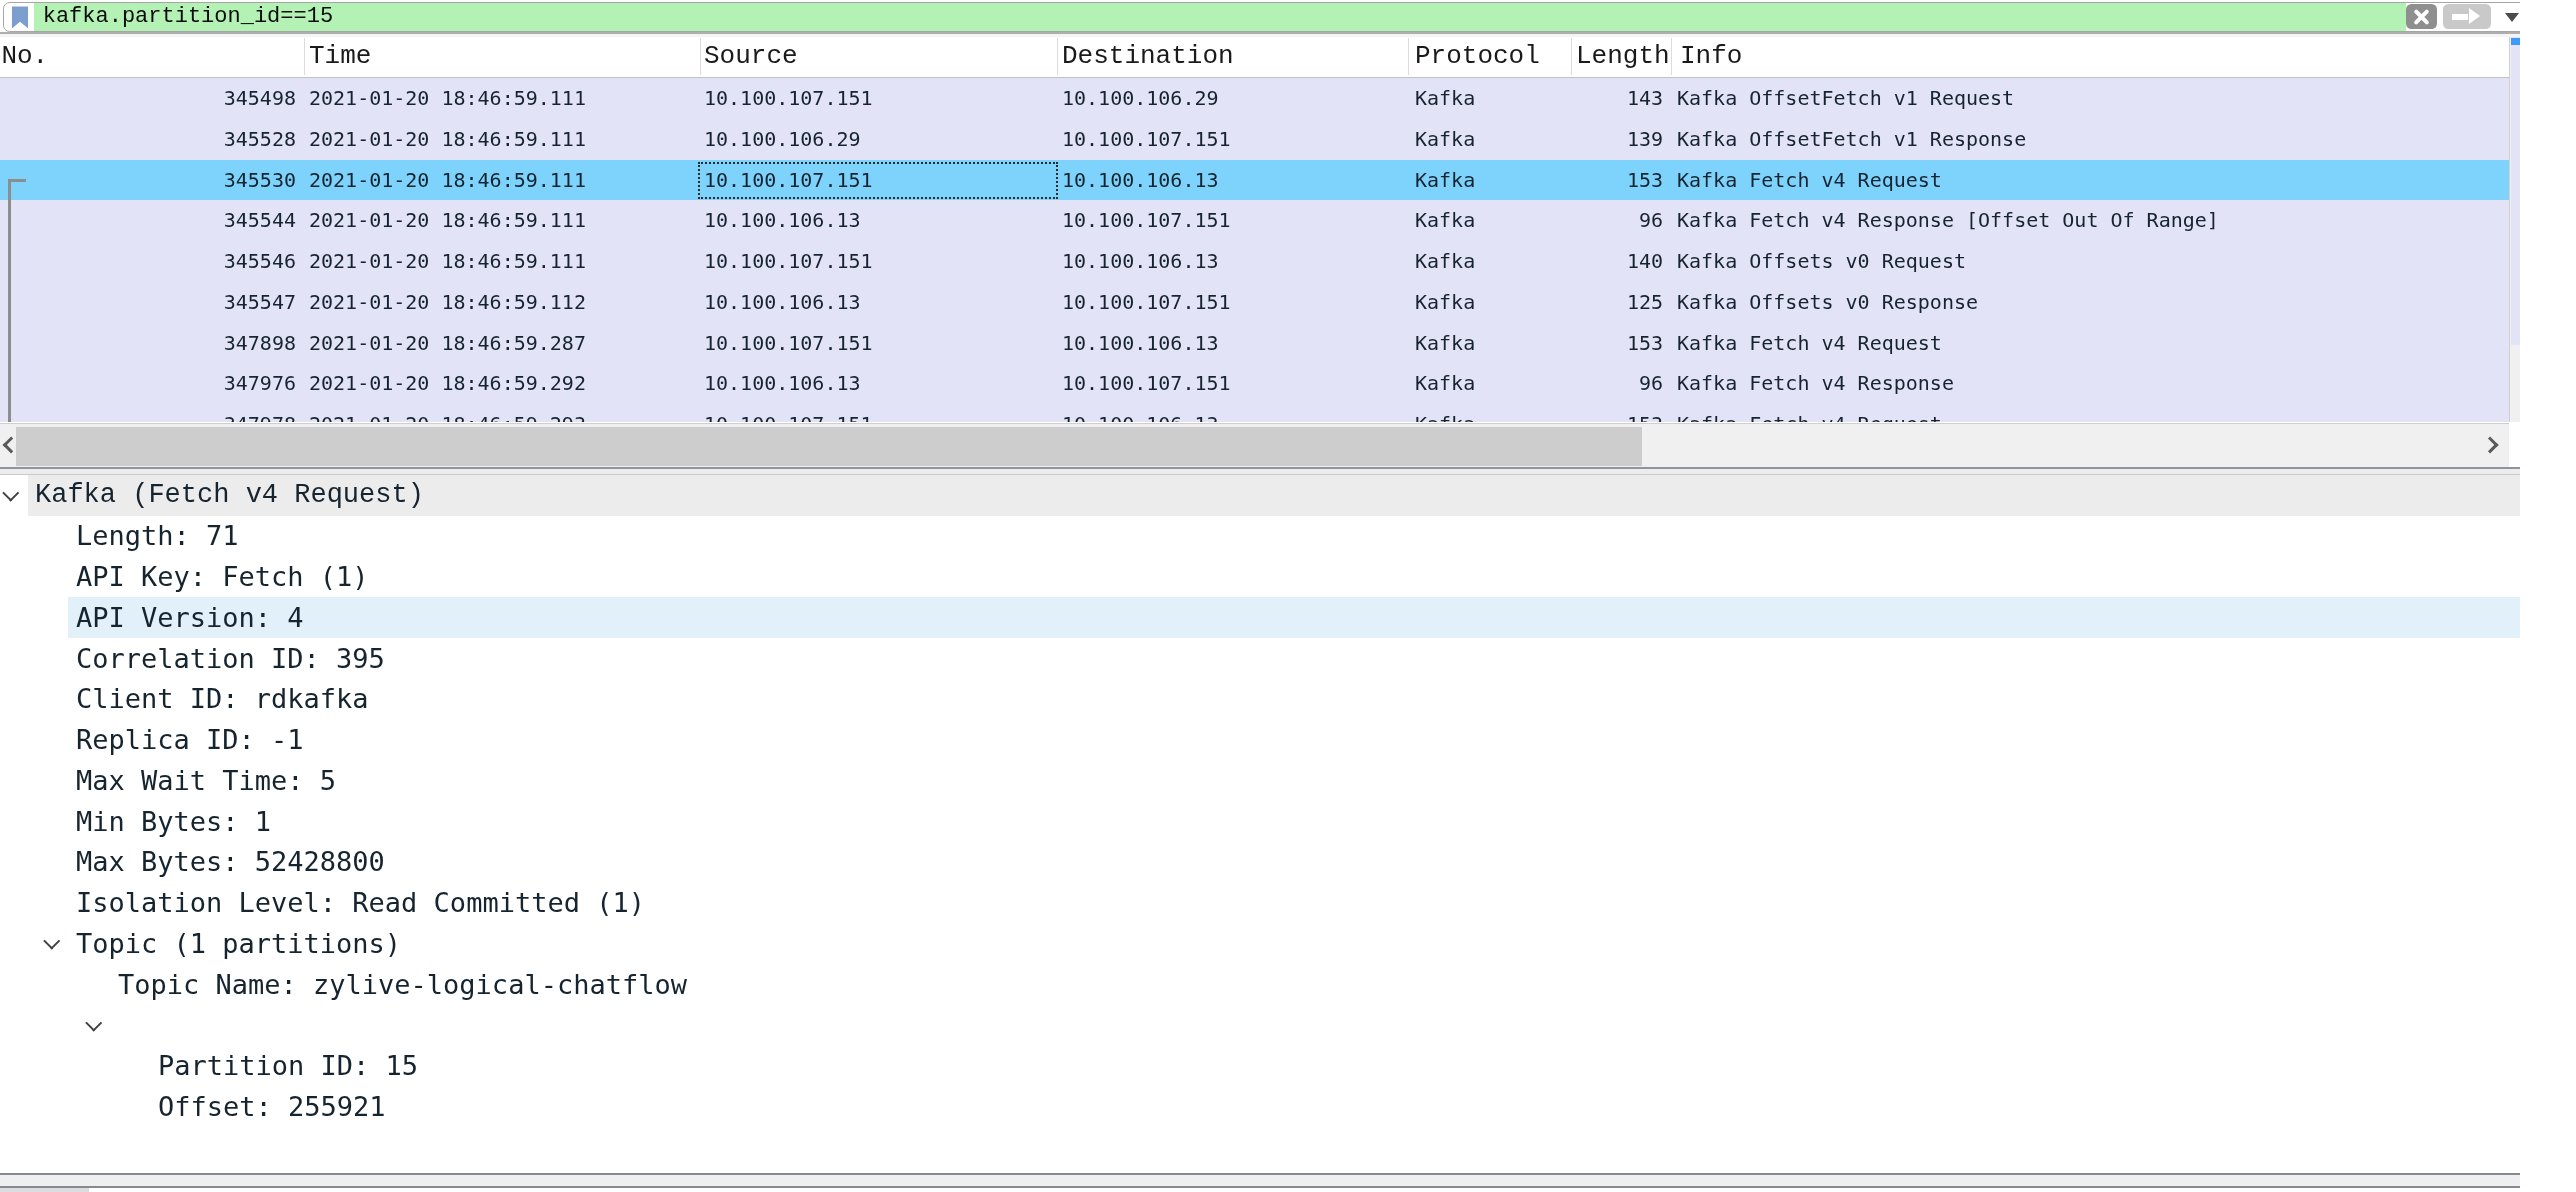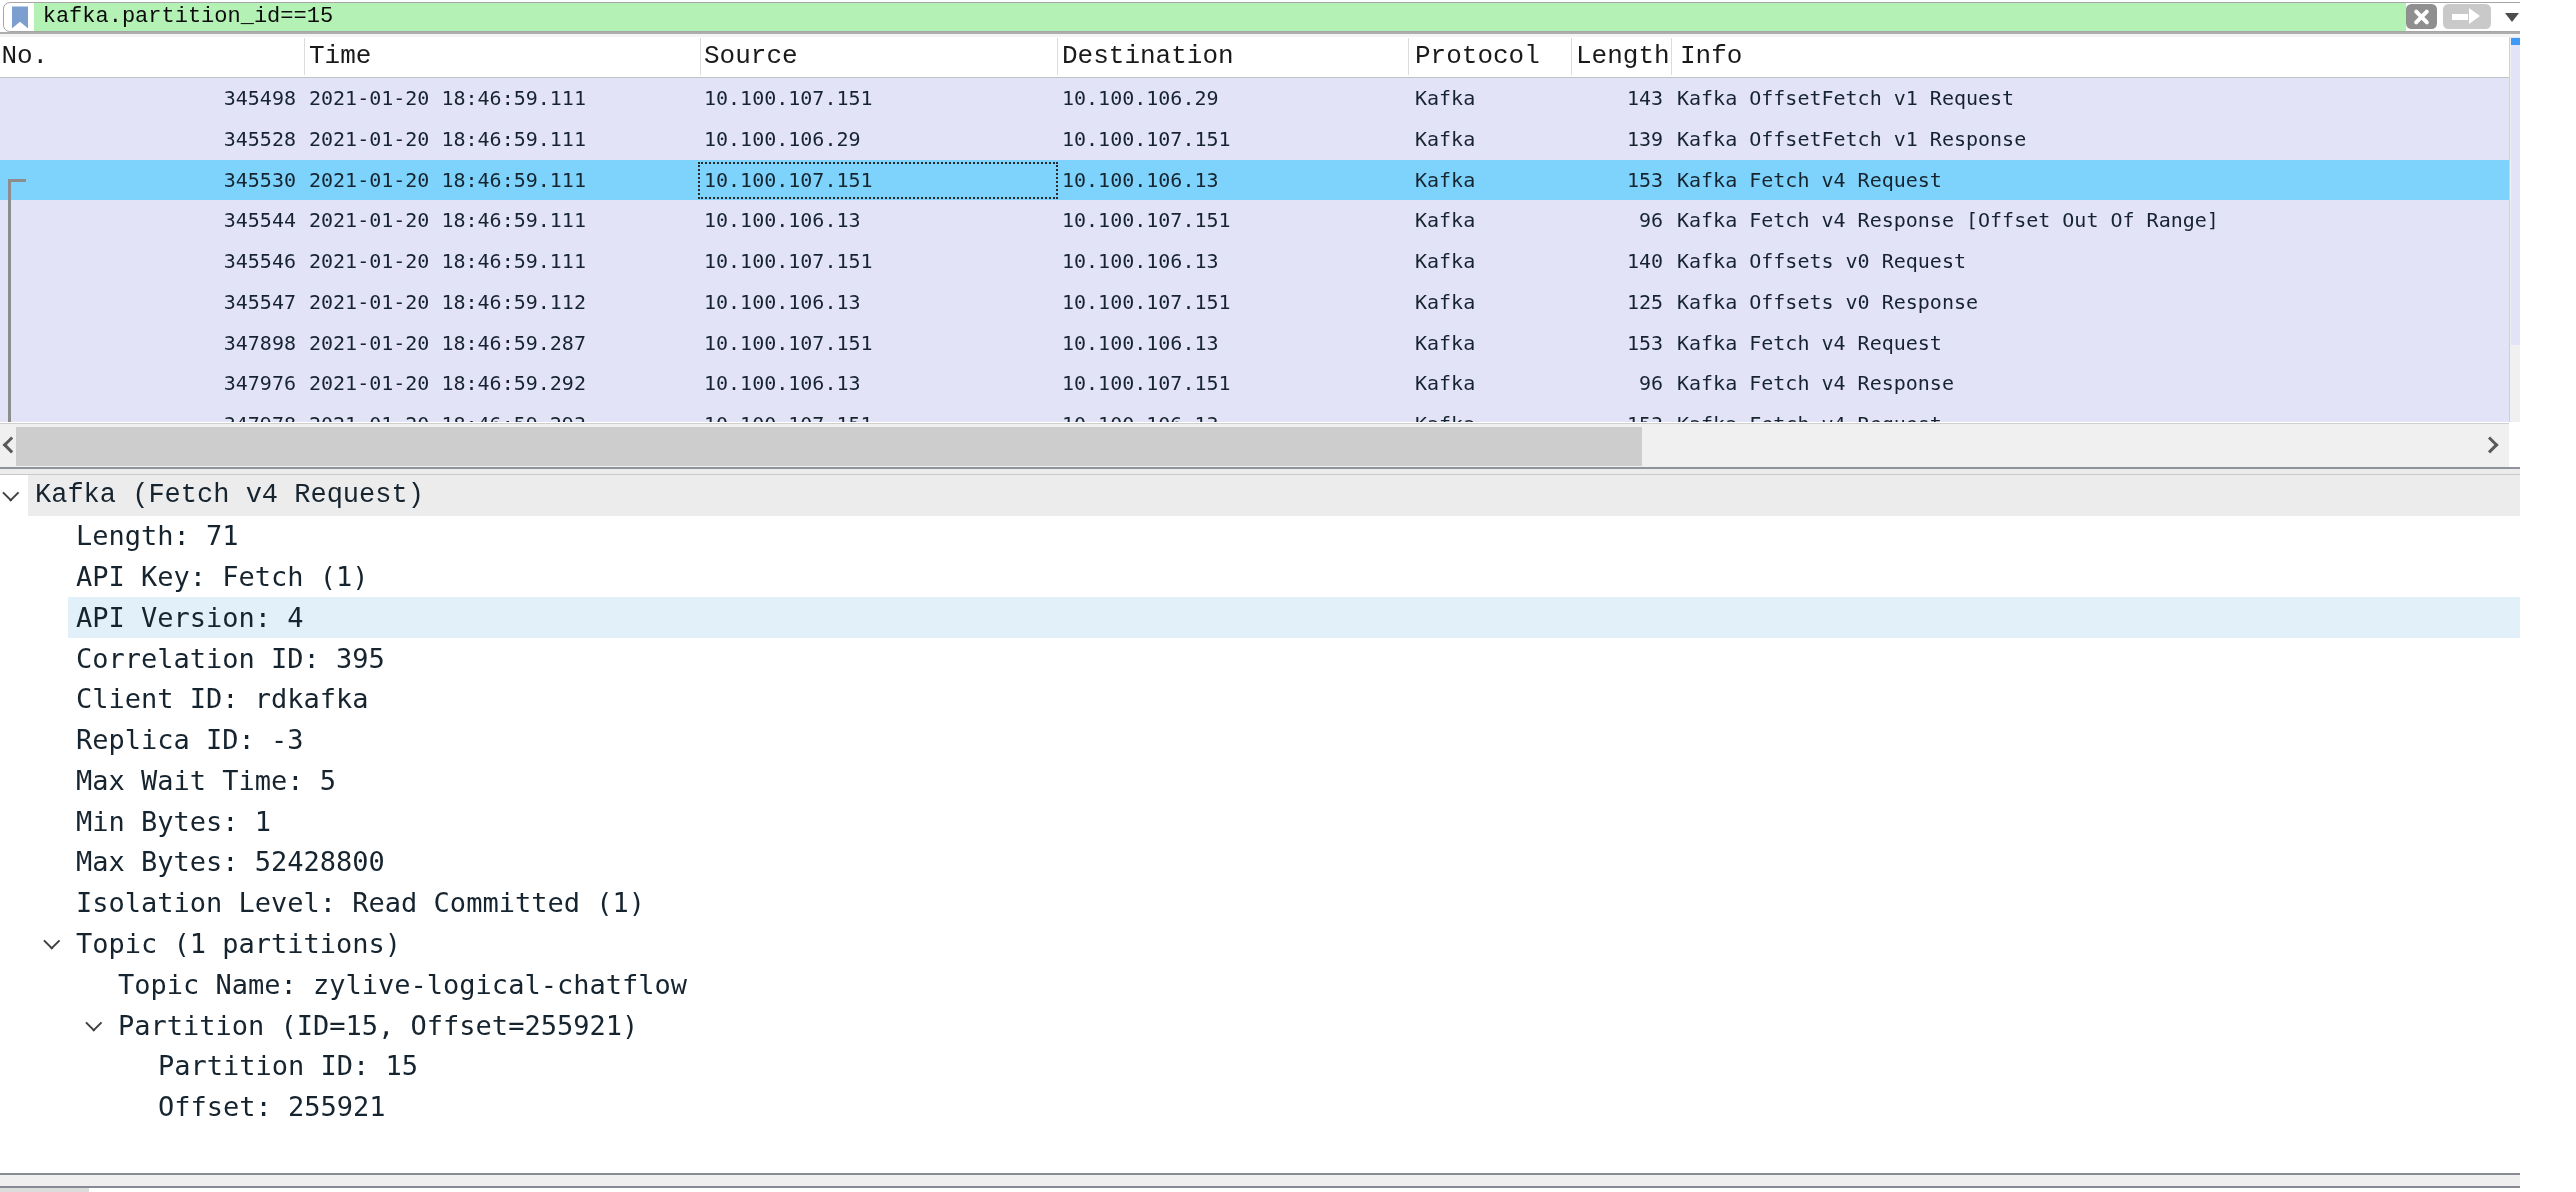--- a/index.html
+++ b/index.html
@@ -242,21 +242,21 @@
         <div class="hl-blue"></div>
         <div class="txt" style="left: 76px;">API Version: 4</div>
       </div>
       <div class="dline" style="top: 162px;">
         <div class="txt" style="left: 76px;">Correlation ID: 395</div>
       </div>
       <div class="dline" style="top: 202px;">
         <div class="txt" style="left: 76px;">Client ID: rdkafka</div>
       </div>
       <div class="dline" style="top: 243px;">
-        <div class="txt" style="left: 76px;">Replica ID: -3</div>
+        <div class="txt" style="left: 76px;">Replica ID: -1</div>
       </div>
       <div class="dline" style="top: 284px;">
         <div class="txt" style="left: 76px;">Max Wait Time: 5</div>
       </div>
       <div class="dline" style="top: 325px;">
         <div class="txt" style="left: 76px;">Min Bytes: 1</div>
       </div>
       <div class="dline" style="top: 365px;">
         <div class="txt" style="left: 76px;">Max Bytes: 52428800</div>
       </div>
@@ -265,21 +265,20 @@
       </div>
       <div class="dline" style="top: 447px;">
         <div class="chev" style="left: 46px;"></div>
         <div class="txt" style="left: 76px;">Topic (1 partitions)</div>
       </div>
       <div class="dline" style="top: 488px;">
         <div class="txt" style="left: 118px;">Topic Name: zylive-logical-chatflow</div>
       </div>
       <div class="dline" style="top: 529px;">
         <div class="chev" style="left: 88px;"></div>
-        <div class="txt" style="left: 118px;">Partition (ID=15, Offset=255921)</div>
       </div>
       <div class="dline" style="top: 569px;">
         <div class="txt" style="left: 158px;">Partition ID: 15</div>
       </div>
       <div class="dline" style="top: 610px;">
         <div class="txt" style="left: 158px;">Offset: 255921</div>
       </div>
     </div>
   <div class="dscroll">
     <div class="tri-up" style="top:6.8px;"></div>

